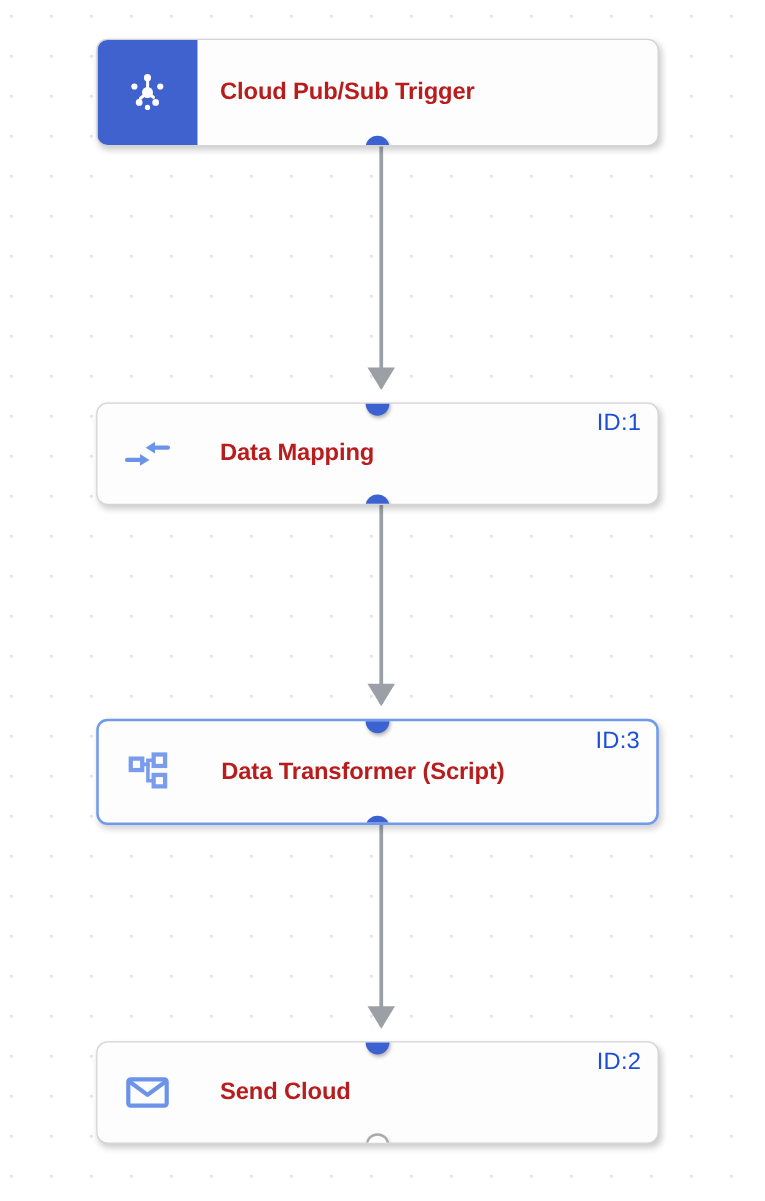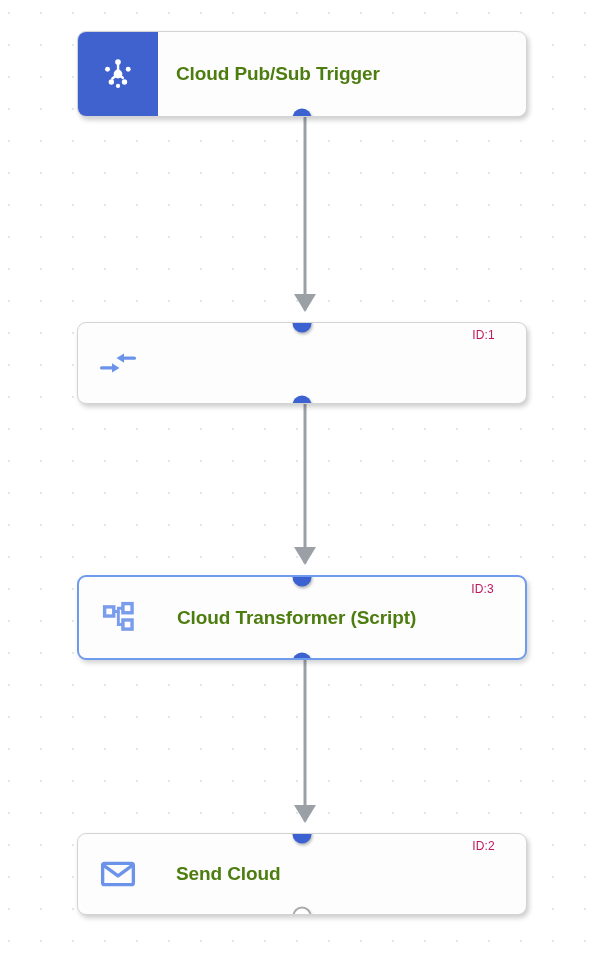--- a/index.html
+++ b/index.html
@@ -61,31 +61,31 @@
     width: 80px;
     display: flex;
     align-items: center;
     justify-content: center;
     flex: none;
   }
 
   .node-title {
     font-size: 19px;
     font-weight: bold;
-    color: #4d7c0f;
+    color: #b91c1c;
     letter-spacing: -0.1px;
     white-space: nowrap;
   }
 
   .node-id {
     position: absolute;
     top: 5px;
-    right: 31px;
-    font-size: 12px;
-    color: #be185d;
+    right: 13px;
+    font-size: 19px;
+    color: #1d4ed8;
     letter-spacing: 0.2px;
   }
 
   
   .port {
     position: absolute;
     width: 19px;
     height: 19px;
     border-radius: 50%;
     left: 50%;
@@ -151,39 +151,40 @@
       <svg width="40" height="28" viewBox="0 0 40 28">
         <g fill="#6c93ea">
           <rect x="2" y="17.2" width="13" height="3.4" rx="1.6"></rect>
           <polygon points="14,14.2 21.5,18.9 14,23.6"></polygon>
           <rect x="25" y="7.4" width="13" height="3.4" rx="1.6"></rect>
           <polygon points="26,4.4 18.5,9.1 26,13.8"></polygon>
         </g>
       </svg>
     </div>
     <div class="icon-slot" style="width:18px;"></div>
+    <span class="node-title">Data Mapping</span>
     <span class="node-id">ID:1</span>
     <div class="port filled" style="top:0px;"></div>
     <div class="port filled" style="top:82px;"></div>
   </div>
 
   <div class="node selected" style="left:77px; top:575px; width:450px; height:85px;">
     <div class="icon-slot">
       <svg width="34" height="34" viewBox="0 0 26 26">
         <g fill="none" stroke="#7a9cec" stroke-width="2.6">
           <rect x="2" y="4.5" width="7" height="7"></rect>
           <rect x="16" y="2" width="7" height="7"></rect>
           <rect x="16" y="14.5" width="7" height="7"></rect>
           <path d="M9 8 L12.5 8 L12.5 5.5 L16 5.5" stroke-width="2.2"></path>
           <path d="M12.5 8 L12.5 18 L16 18" stroke-width="2.2"></path>
         </g>
       </svg>
     </div>
     <div class="icon-slot" style="width:18px;"></div>
-    <span class="node-title">Cloud Transformer (Script)</span>
+    <span class="node-title">Data Transformer (Script)</span>
     <span class="node-id">ID:3</span>
     <div class="port filled" style="top:0px;"></div>
     <div class="port filled" style="top:85px;"></div>
   </div>
 
   <div class="node" style="left:77px; top:833px; width:450px; height:82px;">
     <div class="icon-slot">
       <svg width="36" height="30" viewBox="0 0 30 24">
         <rect x="2.2" y="3.2" width="25.6" height="17.6" rx="1.6" fill="none" stroke="#6c93ea" stroke-width="2.8"></rect>
         <path d="M3.6 5.2 L15 13.6 L26.4 5.2" fill="none" stroke="#6c93ea" stroke-width="2.8" stroke-linecap="round" stroke-linejoin="round"></path>

